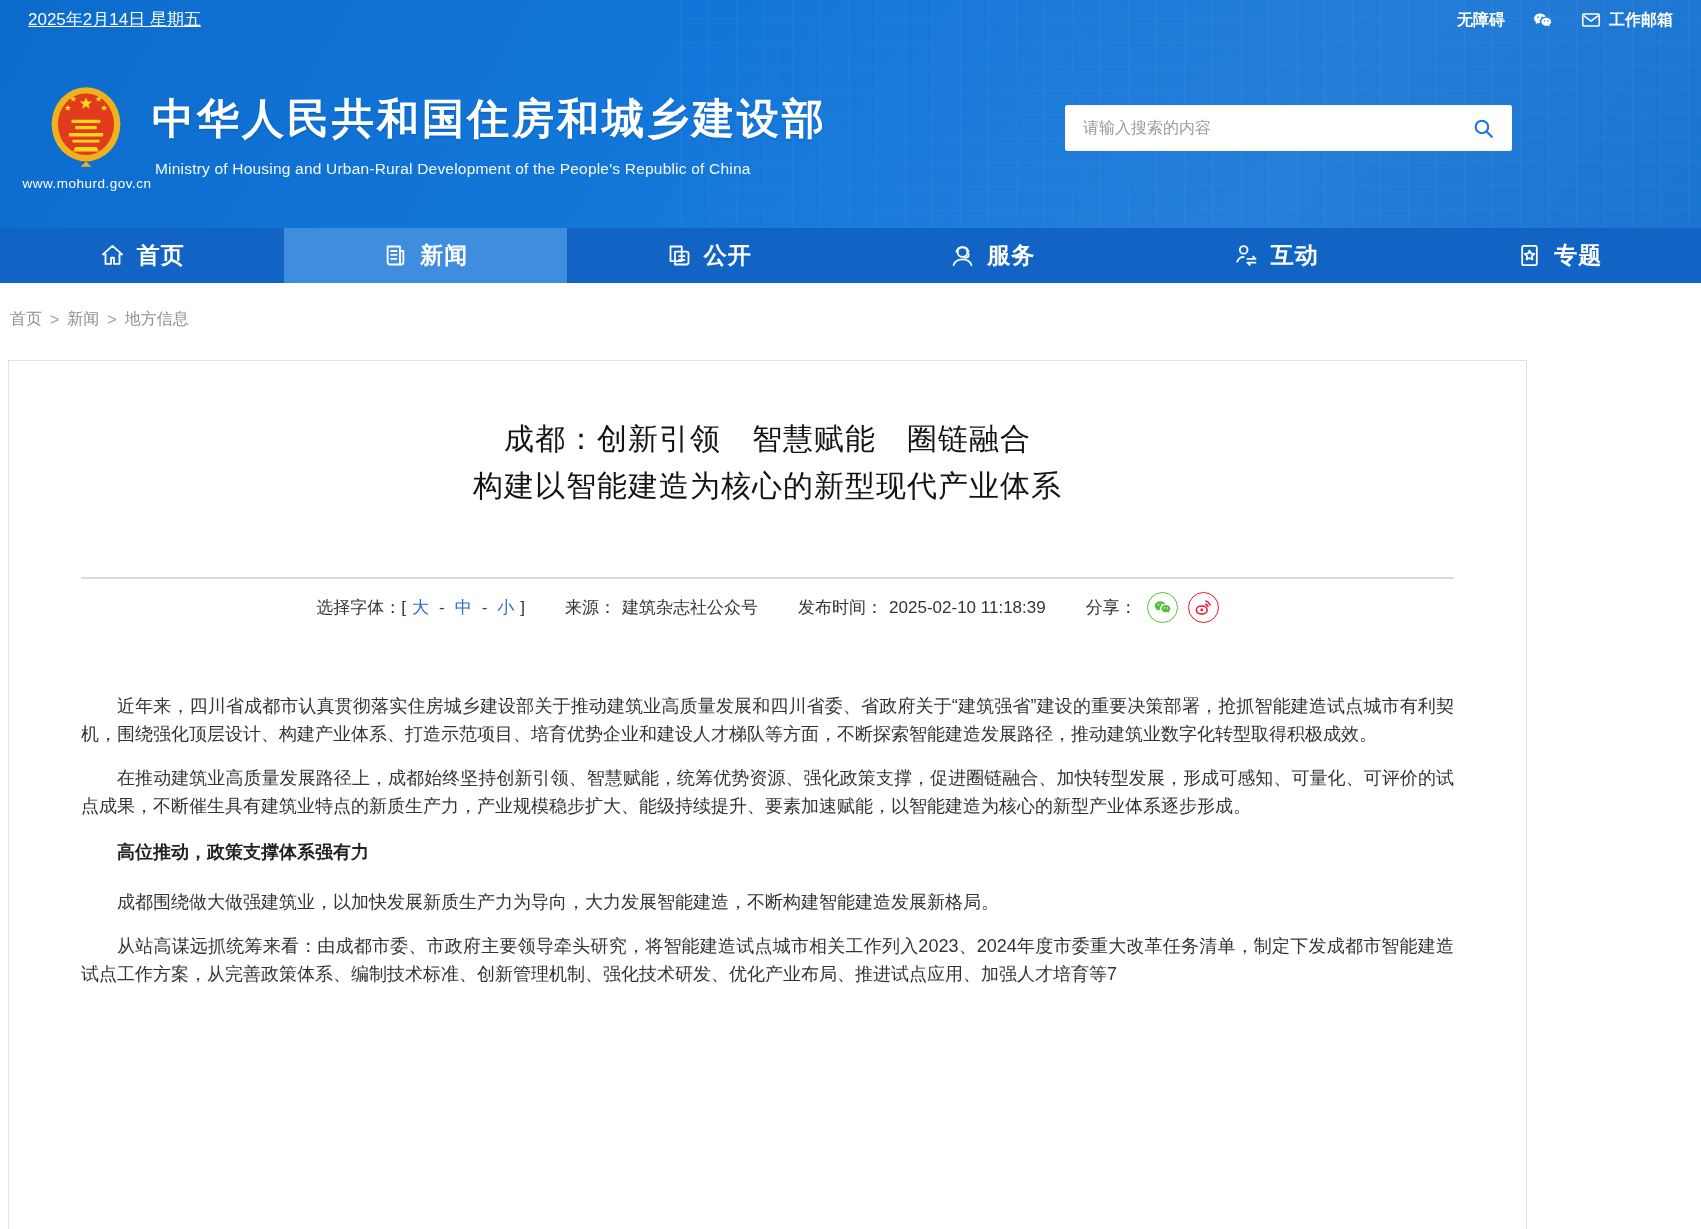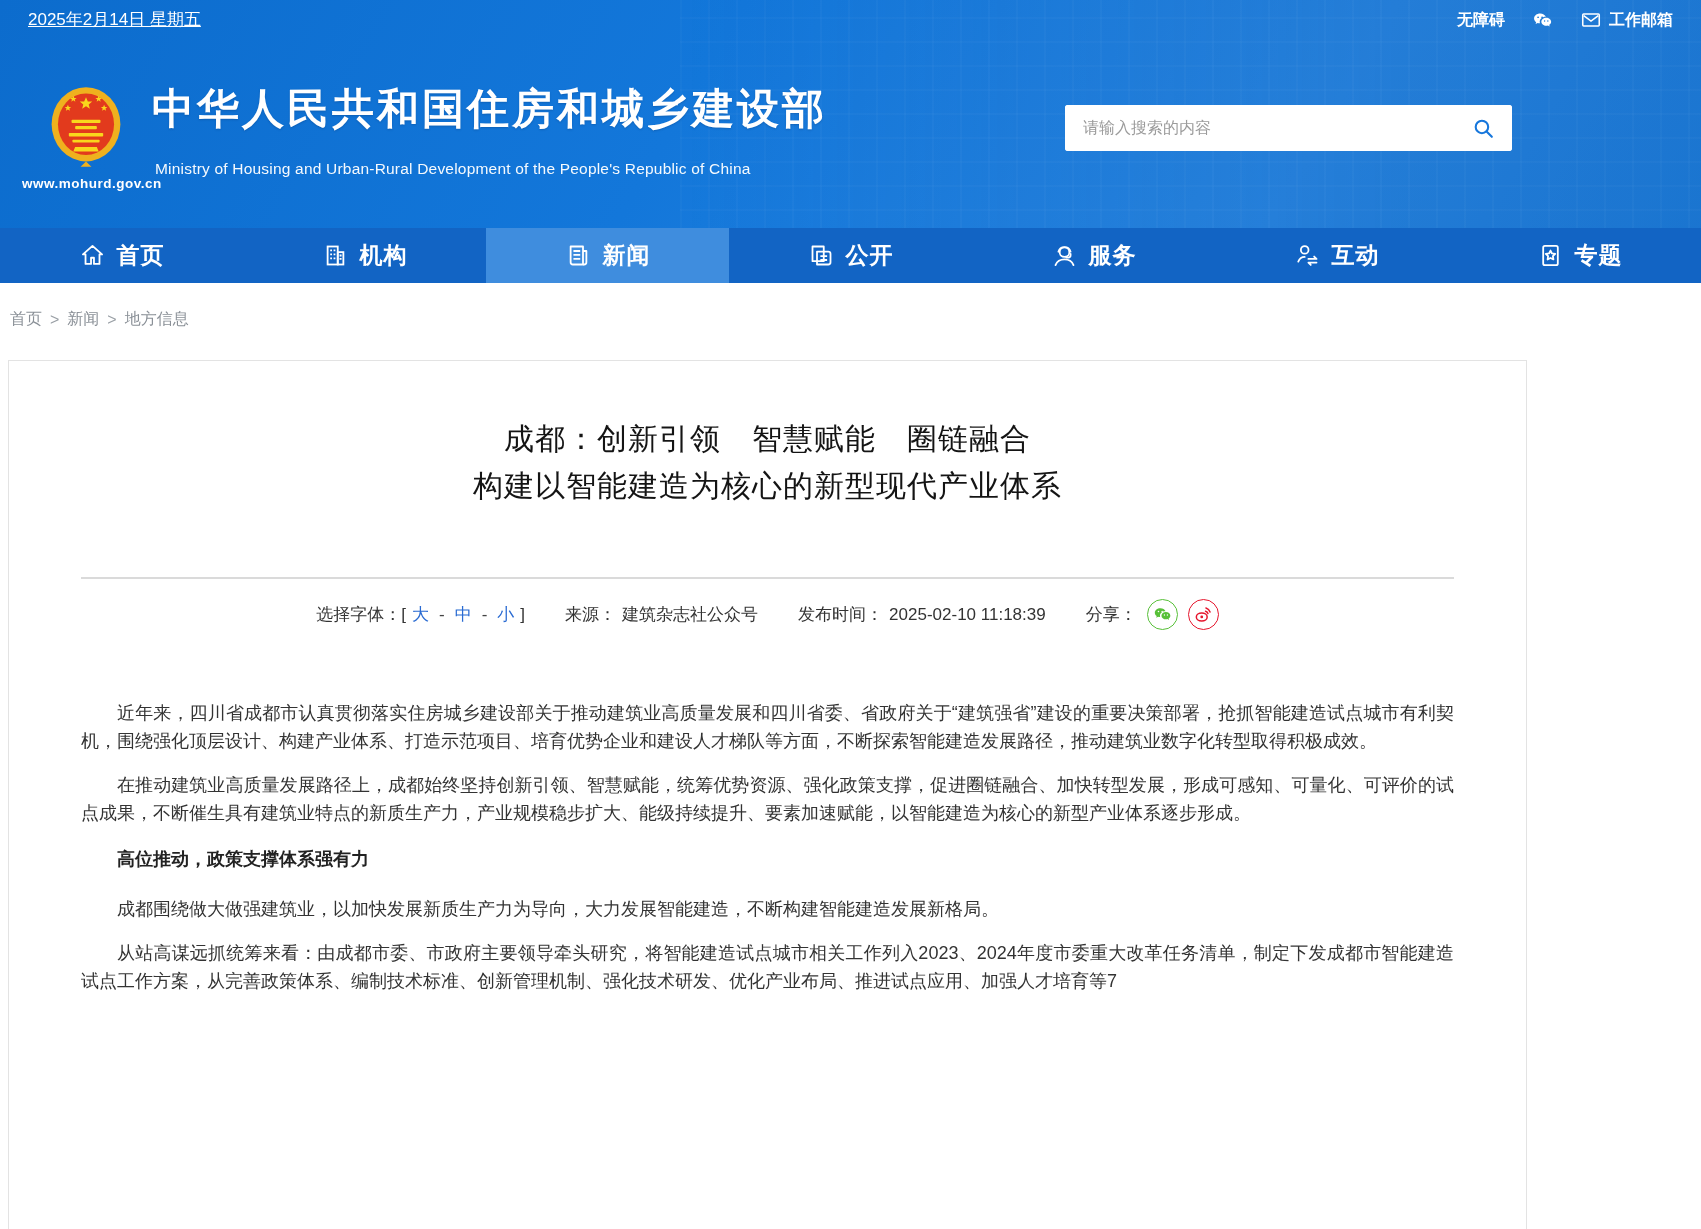--- a/index.html
+++ b/index.html
@@ -21,22 +21,22 @@
       repeating-linear-gradient(0deg,rgba(255,255,255,.04) 0 2px,transparent 2px 24px),
       linear-gradient(90deg,transparent 0,rgba(13,90,170,.35) 70%);
   }
   .topbar{position:absolute;top:0;left:0;width:100%;height:40px;}
   .topbar-date{position:absolute;left:28px;top:0;line-height:40px;color:#fff;font-size:17px;text-decoration:underline;}
   .topbar-right{position:absolute;right:28px;top:0;height:40px;display:flex;align-items:center;gap:26px;color:#fff;font-size:16px;font-weight:bold;}
   .topbar-link{display:flex;align-items:center;gap:7px;cursor:pointer;}
   .topbar-right svg{display:block;}
   
   .emblem{position:absolute;left:48px;top:85px;width:76px;height:84px;}
-  .site-url{position:absolute;left:22px;top:176px;width:130px;text-align:center;color:#fff;font-size:13.5px;font-weight:bold;letter-spacing:.5px;}
-  .site-title{position:absolute;left:152px;top:81px;color:#fff;font-size:42px;font-weight:bold;letter-spacing:3px;text-shadow:0 1px 2px rgba(0,40,90,.25);}
+  .site-url{position:absolute;left:22px;top:176px;width:130px;text-align:center;color:#fff;font-size:13.5px;font-weight:normal;letter-spacing:.5px;}
+  .site-title{position:absolute;left:152px;top:91px;color:#fff;font-size:42px;font-weight:bold;letter-spacing:3px;text-shadow:0 1px 2px rgba(0,40,90,.25);}
   .site-subtitle{position:absolute;left:155px;top:160px;color:rgba(255,255,255,.96);font-size:15.5px;letter-spacing:.2px;}
   .search-box{
     position:absolute;left:1065px;top:105px;width:447px;height:46px;background:#fff;border-radius:3px;
     display:flex;align-items:stretch;overflow:hidden;
   }
   .search-input{flex:1;border:none;outline:none;padding:0 0 0 18px;font-size:16px;color:#b91c1c;font-family:inherit;}
   .search-input::placeholder{color:#9b9b9b;}
   .search-btn{width:58px;border:none;background:#fff;display:flex;align-items:center;justify-content:center;cursor:pointer;}
   
   .nav{position:absolute;top:228px;left:0;width:1701px;height:55px;background:#1264c4;display:flex;}
@@ -48,21 +48,21 @@
   .breadcrumb-inner{position:absolute;left:10px;top:26px;font-size:16px;color:#8a9097;display:flex;gap:8px;align-items:center;}
   .crumb{cursor:pointer;}
   .crumb-sep{color:#9aa0a6;}
   
   .container{
     position:absolute;top:360px;left:8px;width:1519px;height:869px;
     background:#fff;border:1px solid #e3e3e3;border-bottom:none;box-sizing:border-box;
   }
   .article-title{margin:54px 60px 0;text-align:center;font-size:30px;line-height:47px;font-weight:normal;color:#141414;letter-spacing:1px;}
   .divider{margin:68px 72px 0;border-top:2px solid #dadada;}
-  .meta{margin-top:20px;text-align:center;font-size:17px;color:#333;display:flex;justify-content:center;align-items:center;gap:6px;}
+  .meta{margin-top:13px;text-align:center;font-size:17px;color:#333;display:flex;justify-content:center;align-items:center;gap:6px;}
   .meta .gap{display:inline-block;width:28px;}
   .size-link{color:#2a6bd2;cursor:pointer;}
   .meta-dash{color:#444;margin:0 4px;}
   .share-icons{display:inline-flex;gap:10px;margin-left:4px;}
   .share-circle{width:31px;height:31px;border-radius:50%;box-sizing:border-box;display:flex;align-items:center;justify-content:center;cursor:pointer;background:#fff;}
   .share-wechat{border:1.5px solid #57c038;}
   .share-weibo{border:1.5px solid #e6162d;}
   
   .body-text{margin:69px 72px 0;font-size:18px;line-height:28px;color:#333;text-align:justify;}
   .body-text p{margin:0 0 16px;text-indent:2em;}
@@ -132,28 +132,20 @@
     </button>
   </div>
 </div>
 
 <div class="nav">
   <div class="nav-item">
     <svg width="27" height="27" viewBox="0 0 24 24" fill="none" stroke="#fff" stroke-width="1.6" stroke-linejoin="round">
       <path d="M12 3.5 3.5 11h2.3v8.5h4.9V14h2.6v5.5h4.9V11h2.3Z"></path>
     </svg>
     <span>首页</span>
-  </div>
-  <div class="nav-item">
-    <svg width="27" height="27" viewBox="0 0 24 24" fill="none" stroke="#fff" stroke-width="1.6">
-      <rect x="5" y="4" width="9" height="16"></rect>
-        <rect x="14" y="9" width="5" height="11"></rect>
-      <path d="M7.3 7.5h1.6M10.3 7.5h1.6M7.3 11h1.6M10.3 11h1.6M7.3 14.5h1.6M10.3 14.5h1.6M15.6 12h1.8M15.6 15h1.8"></path>
-    </svg>
-    <span>机构</span>
   </div>
   <div class="nav-item active">
     <svg width="27" height="27" viewBox="0 0 24 24" fill="none" stroke="#fff" stroke-width="1.6" stroke-linejoin="round">
       <path d="M5 4h11v16H7a2 2 0 0 1-2-2Z"></path>
         <path d="M16 8h3v10a2 2 0 0 1-2 2h-1"></path>
       <path d="M7.5 8h6M7.5 11.5h6M7.5 15h6"></path>
     </svg>
     <span>新闻</span>
   </div>
   <div class="nav-item">

